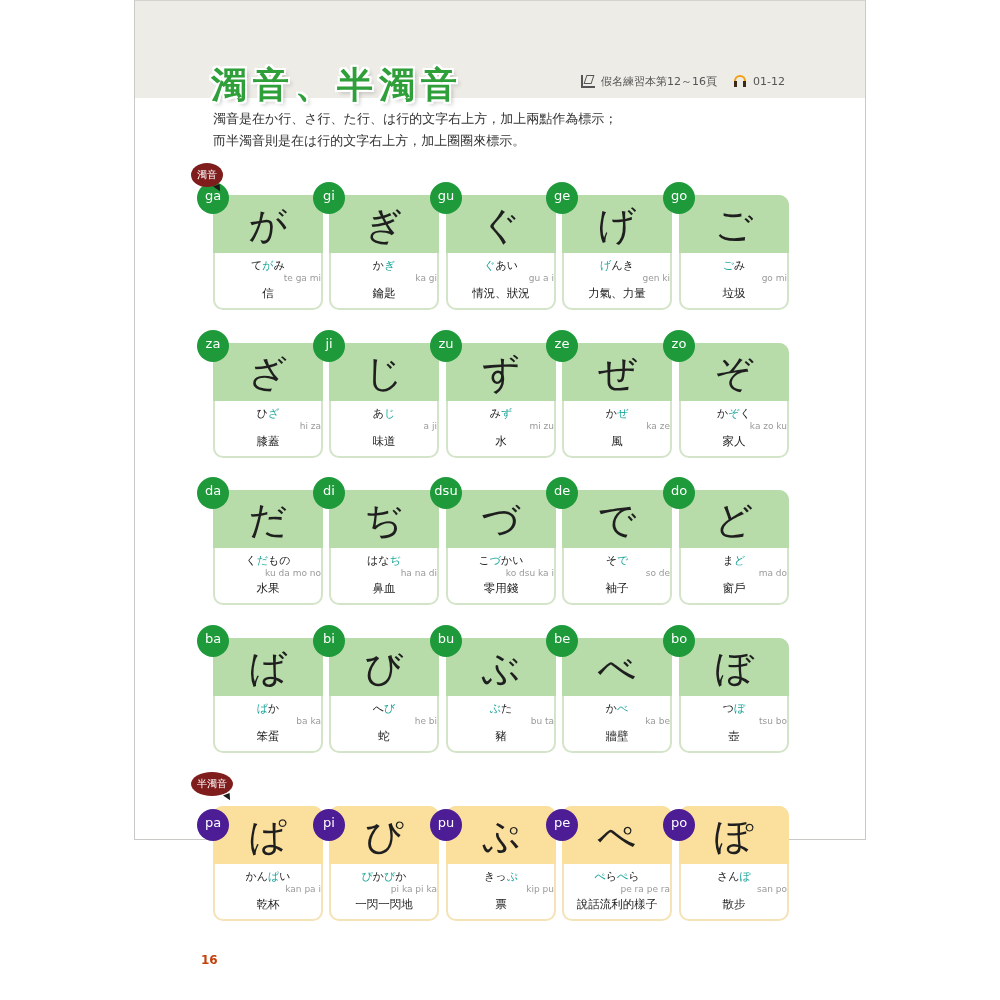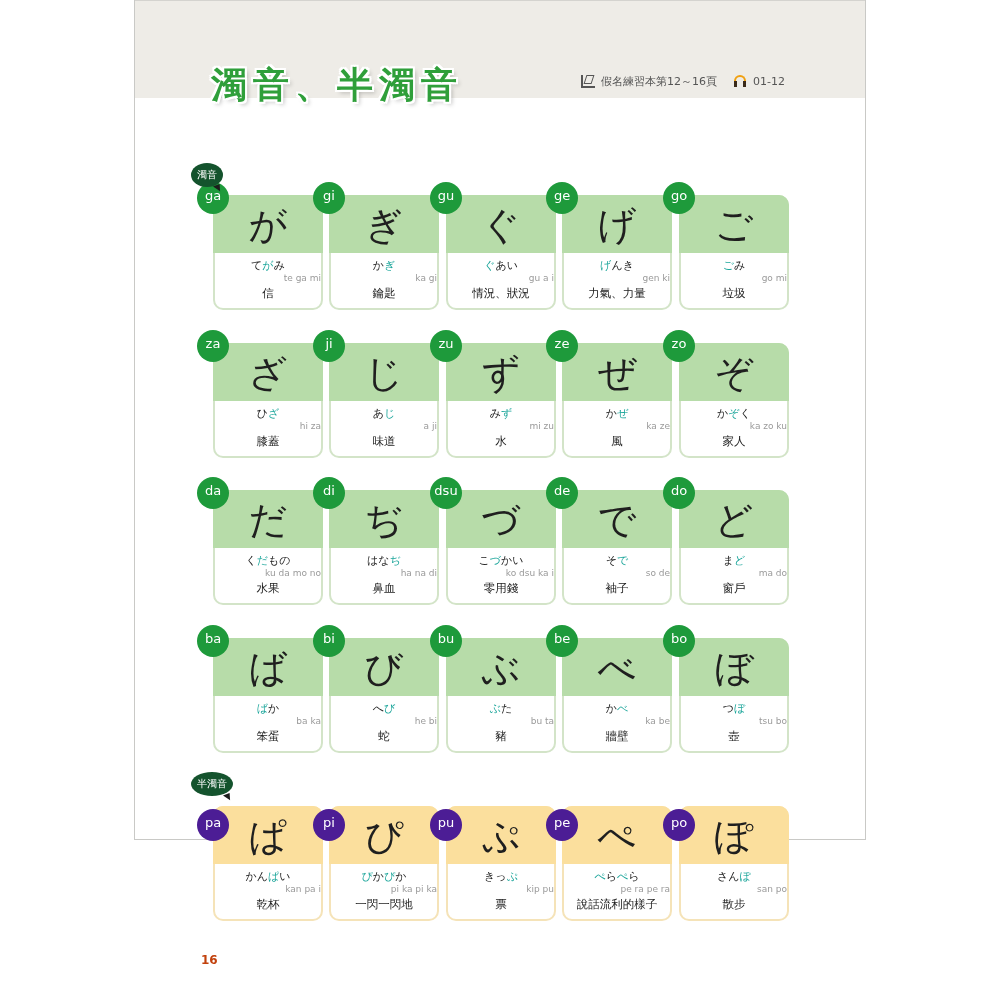--- a/index.html
+++ b/index.html
@@ -74,21 +74,21 @@
     position: absolute; left: 0; right: 0; top: 62px; text-align: center; font-size: 11px; color: #222; line-height: 13px;
   }
   .card .word .hl { color: #1aa59a; }
   .card .roma {
     position: absolute; left: 0; right: 0; top: 76px; text-align: right; font-size: 9px; color: #9a9a9a; line-height: 11px;
   }
   .card .mean {
     position: absolute; left: 0; right: 0; top: 89px; text-align: center; font-size: 11.5px; color: #222; line-height: 14px;
   }
   .bubble {
-    position: absolute; background: #14532d; color: #fff; font-size: 10px; border-radius: 50%;
+    position: absolute; background: #7f1d1d; color: #fff; font-size: 10px; border-radius: 50%;
     display: flex; align-items: center; justify-content: center; z-index: 3;
   }
   .bubble::after {
     content: ""; position: absolute; right: 2px; bottom: -5px; width: 0; height: 0;
     border-left: 5px solid transparent; border-right: 2px solid transparent; border-top: 7px solid #1c1c1c;
     transform: rotate(-20deg);
   }
   .page-num {
     position: absolute; left: 66px; top: 953px; font-size: 12px; color: #c2410c; font-weight: bold;
   }
@@ -98,20 +98,24 @@
 
 <div class="page">
   <div class="header-band"></div>
   <div class="title">濁音、半濁音</div>
   <div class="ref">
     <span class="book-icon"></span>
     <span>假名練習本第12～16頁</span>
     <span class="headphone-icon"></span>
     <span>01-12</span>
   </div>
+  <div class="intro">
+    <div>濁音是在か行、さ行、た行、は行的文字右上方，加上兩點作為標示；</div>
+    <div>而半濁音則是在は行的文字右上方，加上圈圈來標示。</div>
+  </div>
 
   <div id="cards">
       <div class="card dk" style="left: 78px; top: 195px;">
         <div class="top">
           <span class="kana">が</span>
         </div>
         <div class="badge">ga</div>
         <div class="word"><span>て</span><span class="hl">が</span><span>み</span></div>
         <div class="roma">te ga mi</div>
         <div class="mean">信</div>

